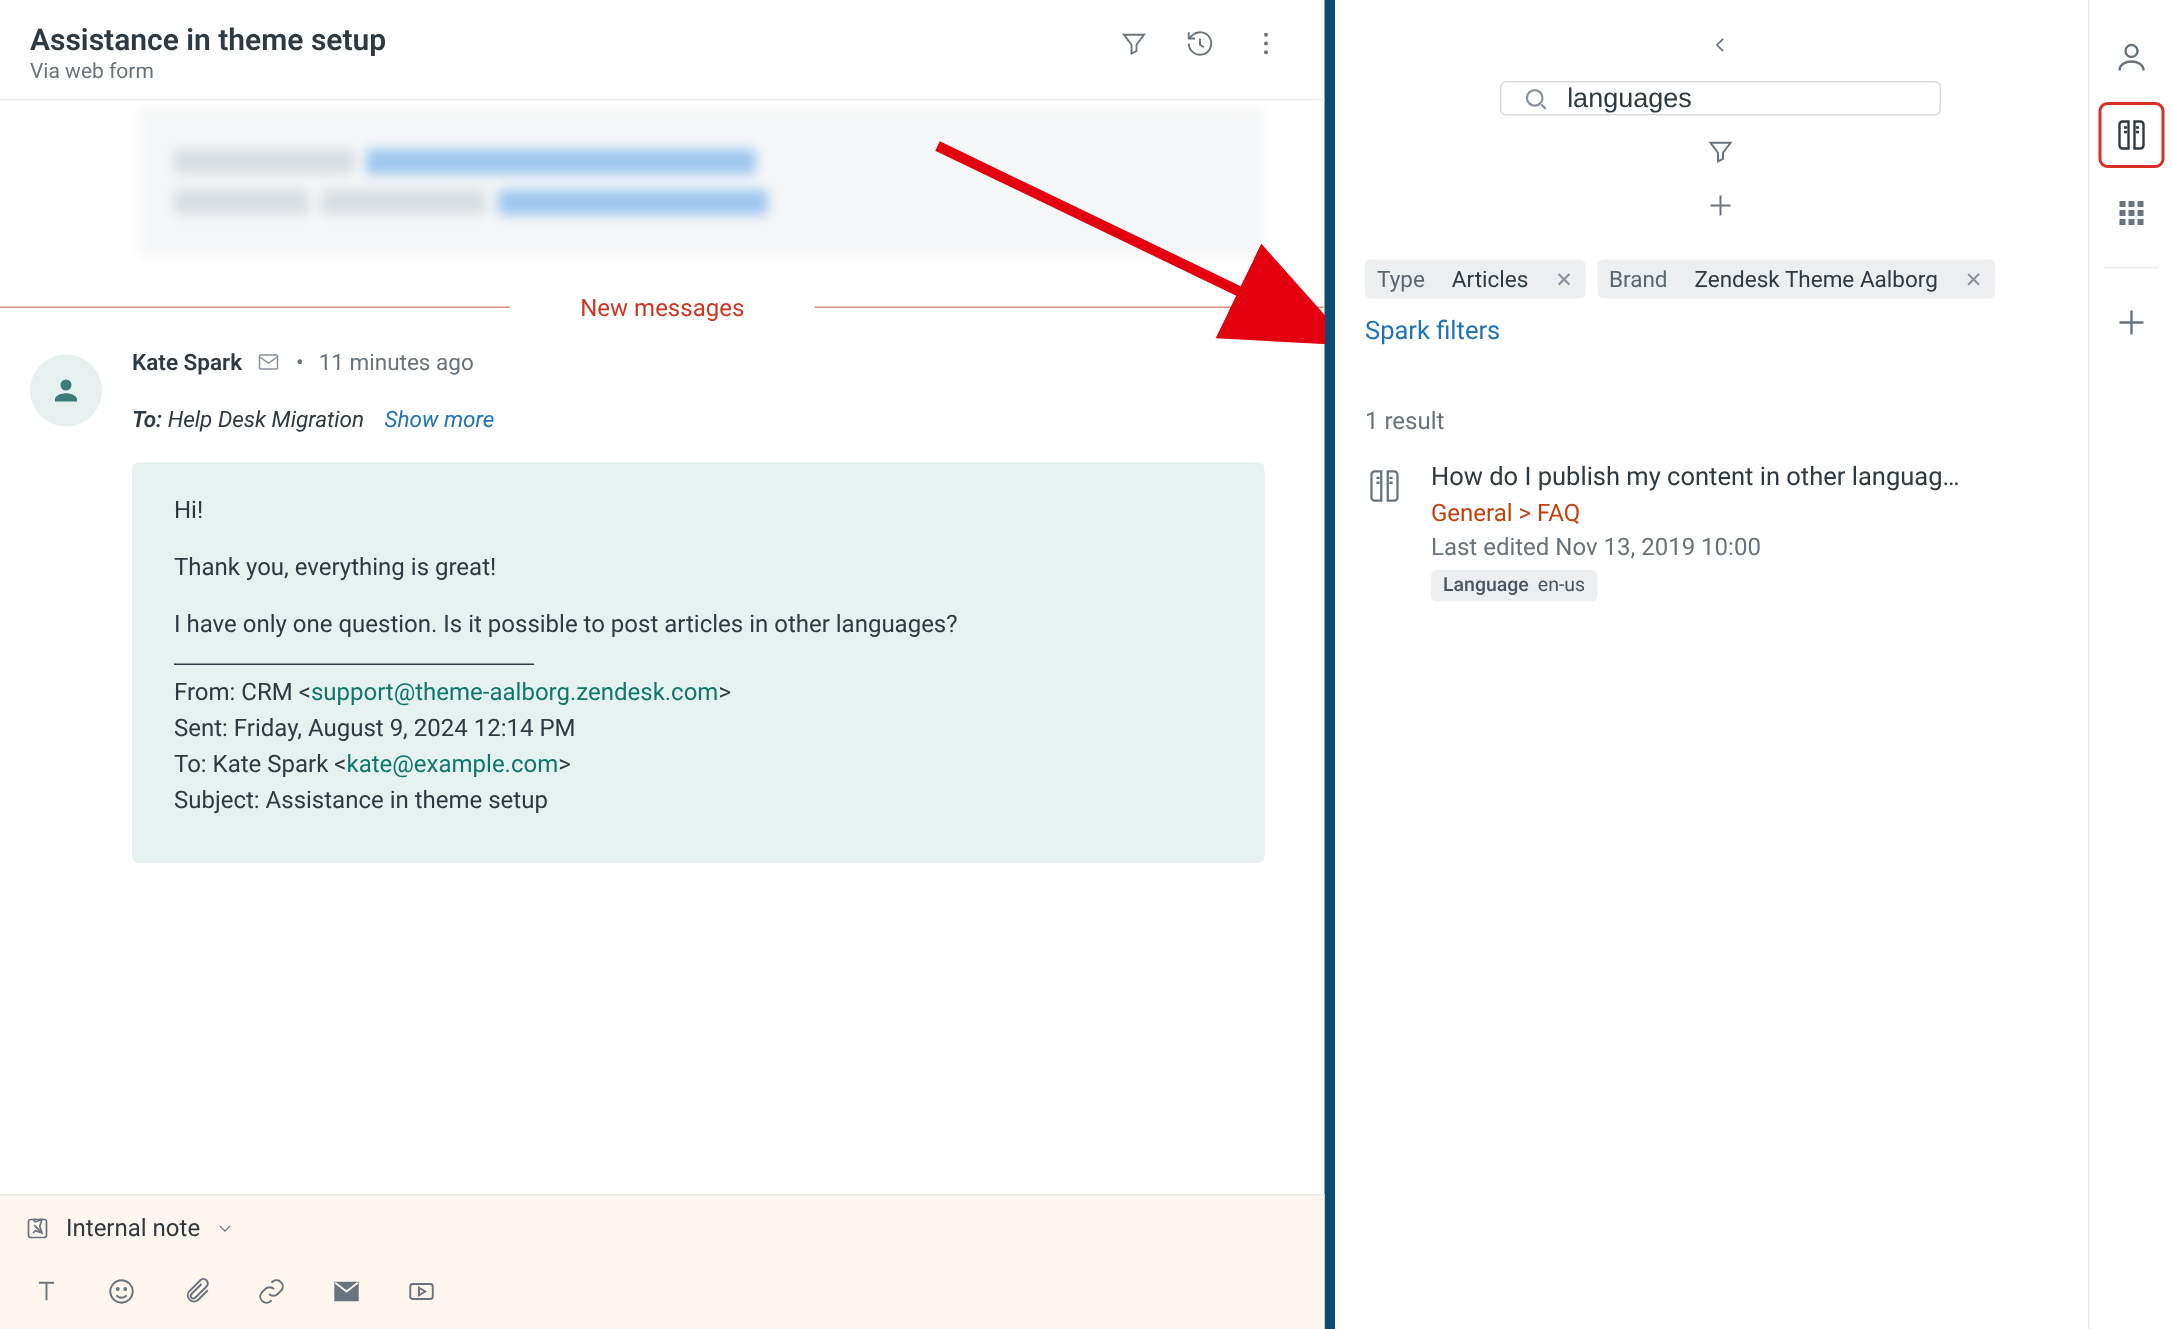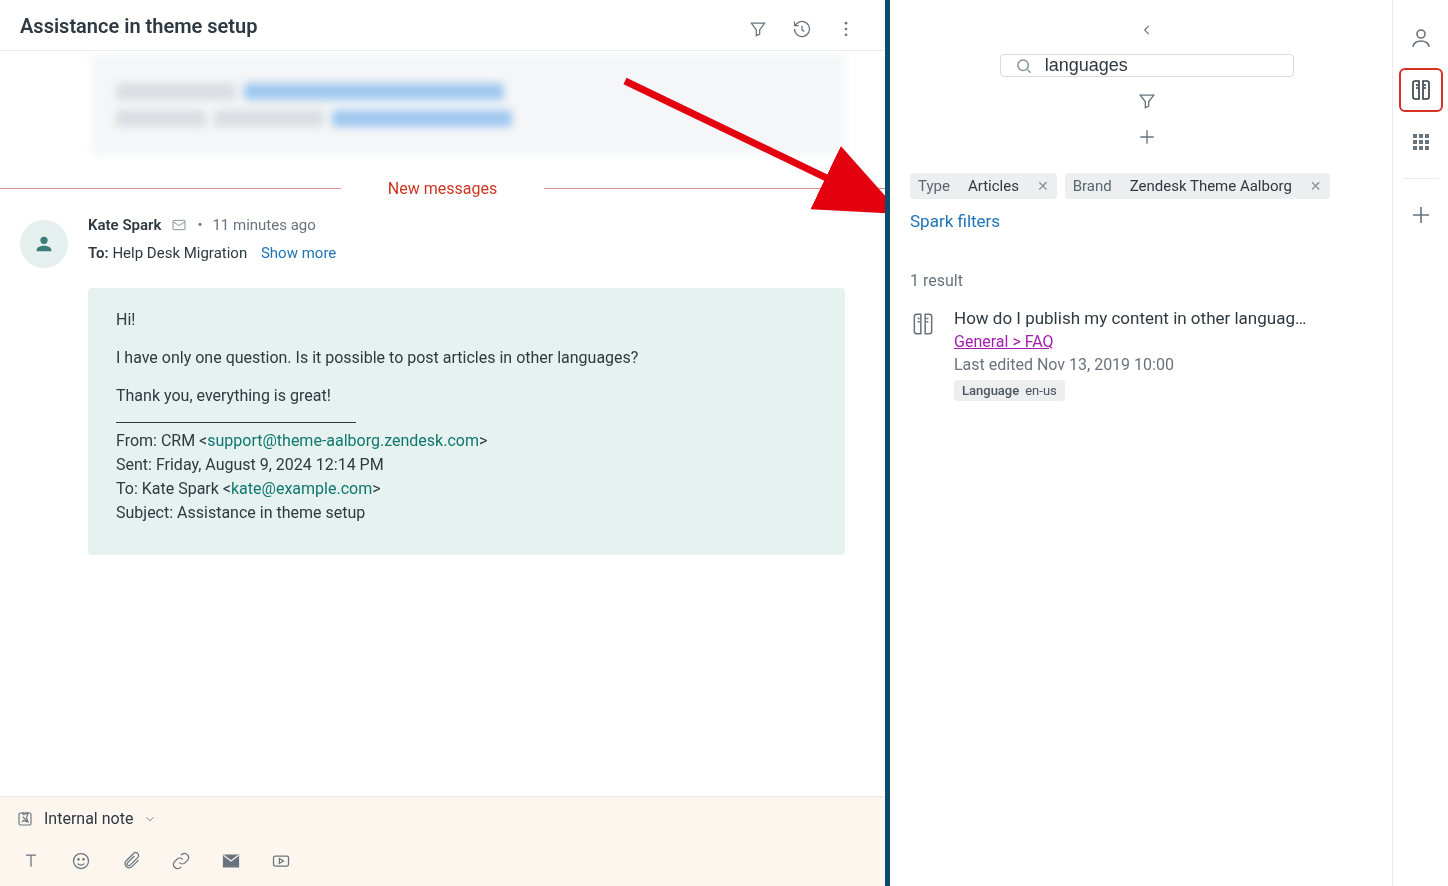--- a/index.html
+++ b/index.html
@@ -10,21 +10,21 @@
     display: flex;
     background: #fff;
     overflow: hidden;
     color: #2f3941;
   }
   
   .main-col {
     width: 890px;
     display: flex;
     flex-direction: column;
-    border-right: 5px solid #0c4a6e;
+    border-right: 7px solid #0c4a6e;
   }
   .ticket-header {
     padding: 14px 20px 10px 20px;
     border-bottom: 1px solid #e9ebed;
     display: flex;
     align-items: flex-start;
     justify-content: space-between;
   }
   .ticket-header-left { flex: 1; }
   .ticket-title {
@@ -122,23 +122,24 @@
     font-size:15px;
   }
   .sender-name { font-weight:600; color:#2f3941; }
   .meta-sep { color:#68737d; }
   .meta-time { color:#68737d; }
   .envelope-icon{
     width:16px;height:16px;color:#87929d;display:inline-flex;align-items:center;
   }
   .envelope-icon svg{width:16px;height:16px;stroke:currentColor;fill:none;stroke-width:1.5;}
   .to-line {
-    margin-top:10px;
+    margin-top:20px;
     font-size:15px;
     color:#2f3941;
+    font-style:italic;
   }
   .to-label{font-weight:600;}
   .show-more-link{color:#1f73b7;cursor:pointer;margin-left:10px;}
   .msg-body{
     margin:20px 40px 0 88px;
     background:#e6f2ef;
     border-radius:4px;
     padding:20px 28px 30px 28px;
     font-size:16px;
     color:#2f3941;
@@ -269,23 +270,22 @@
   .result-body{flex:1;overflow:hidden;}
   .result-title{
     font-size:17px;
     color:#2f3941;
     white-space:nowrap;
     overflow:hidden;
     text-overflow:ellipsis;
   }
   .result-path{
     font-size:16px;
-    color:#a21caf;
+    color:#c2410c;
     margin-top:4px;
-    text-decoration:underline;
   }
   .result-edited{
     font-size:16px;
     color:#68737d;
     margin-top:4px;
   }
   .result-tag{
     display:inline-flex;
     background:#edeeef;
     border-radius:4px;
@@ -339,20 +339,21 @@
   ::-webkit-scrollbar-track{background:#f4f5f6;}
   ::-webkit-scrollbar-thumb{background:#c2c8cc;}
 </style>
 </head>
 <body>
 
 <div class="main-col">
   <div class="ticket-header">
     <div class="ticket-header-left">
       <div class="ticket-title">Assistance in theme setup</div>
+      <div class="ticket-via">Via web form</div>
     </div>
     <div class="ticket-actions">
       <div class="icon-btn">
         <svg viewBox="0 0 24 24">
             <path d="M4 5h16l-6 8v5l-4 2v-7L4 5z"></path>
           </svg>
       </div>
       <div class="icon-btn">
         <svg viewBox="0 0 24 24">
             <path d="M3 12a9 9 0 1 0 3-6.7L3 8"></path>
@@ -421,22 +422,22 @@
         <div class="to-line">
           <span class="to-label">To:</span>
           <span>Help Desk Migration</span>
           <span class="show-more-link">Show more</span>
         </div>
       </div>
     </div>
 
     <div class="msg-body">
       <p>Hi!</p>
+      <p>Thank you, everything is great!</p>
       <p>I have only one question. Is it possible to post articles in other languages?</p>
-      <p>Thank you, everything is great!</p>
       <hr>
       <p class="forward-line">
         <span>From: CRM &lt;</span><a>support@theme-aalborg.zendesk.com</a><span>&gt;</span>
       </p>
       <p class="forward-line">Sent: Friday, August 9, 2024 12:14 PM</p>
       <p class="forward-line">
         <span>To: Kate Spark &lt;</span><a>kate@example.com</a><span>&gt;</span>
       </p>
       <p class="forward-line">Subject: Assistance in theme setup</p>
     </div>

